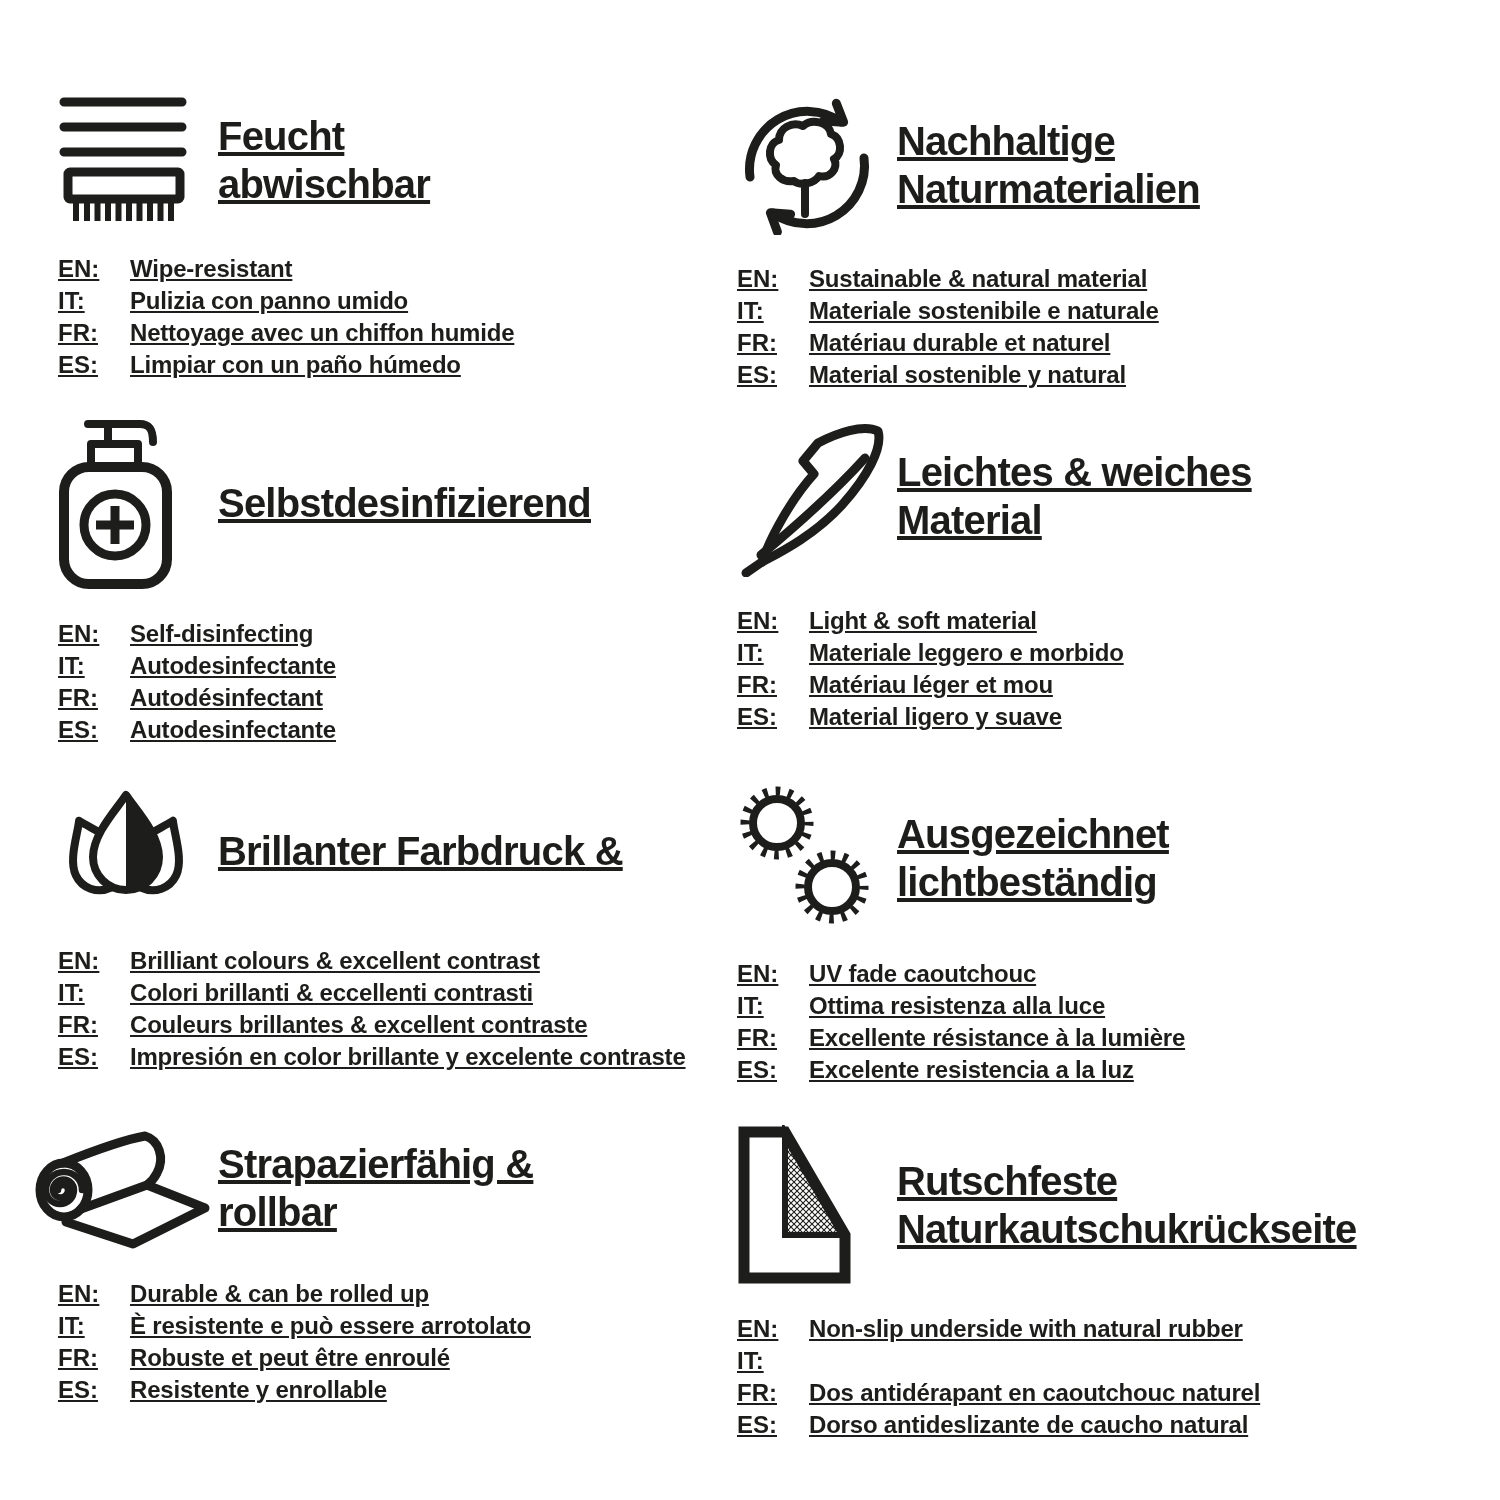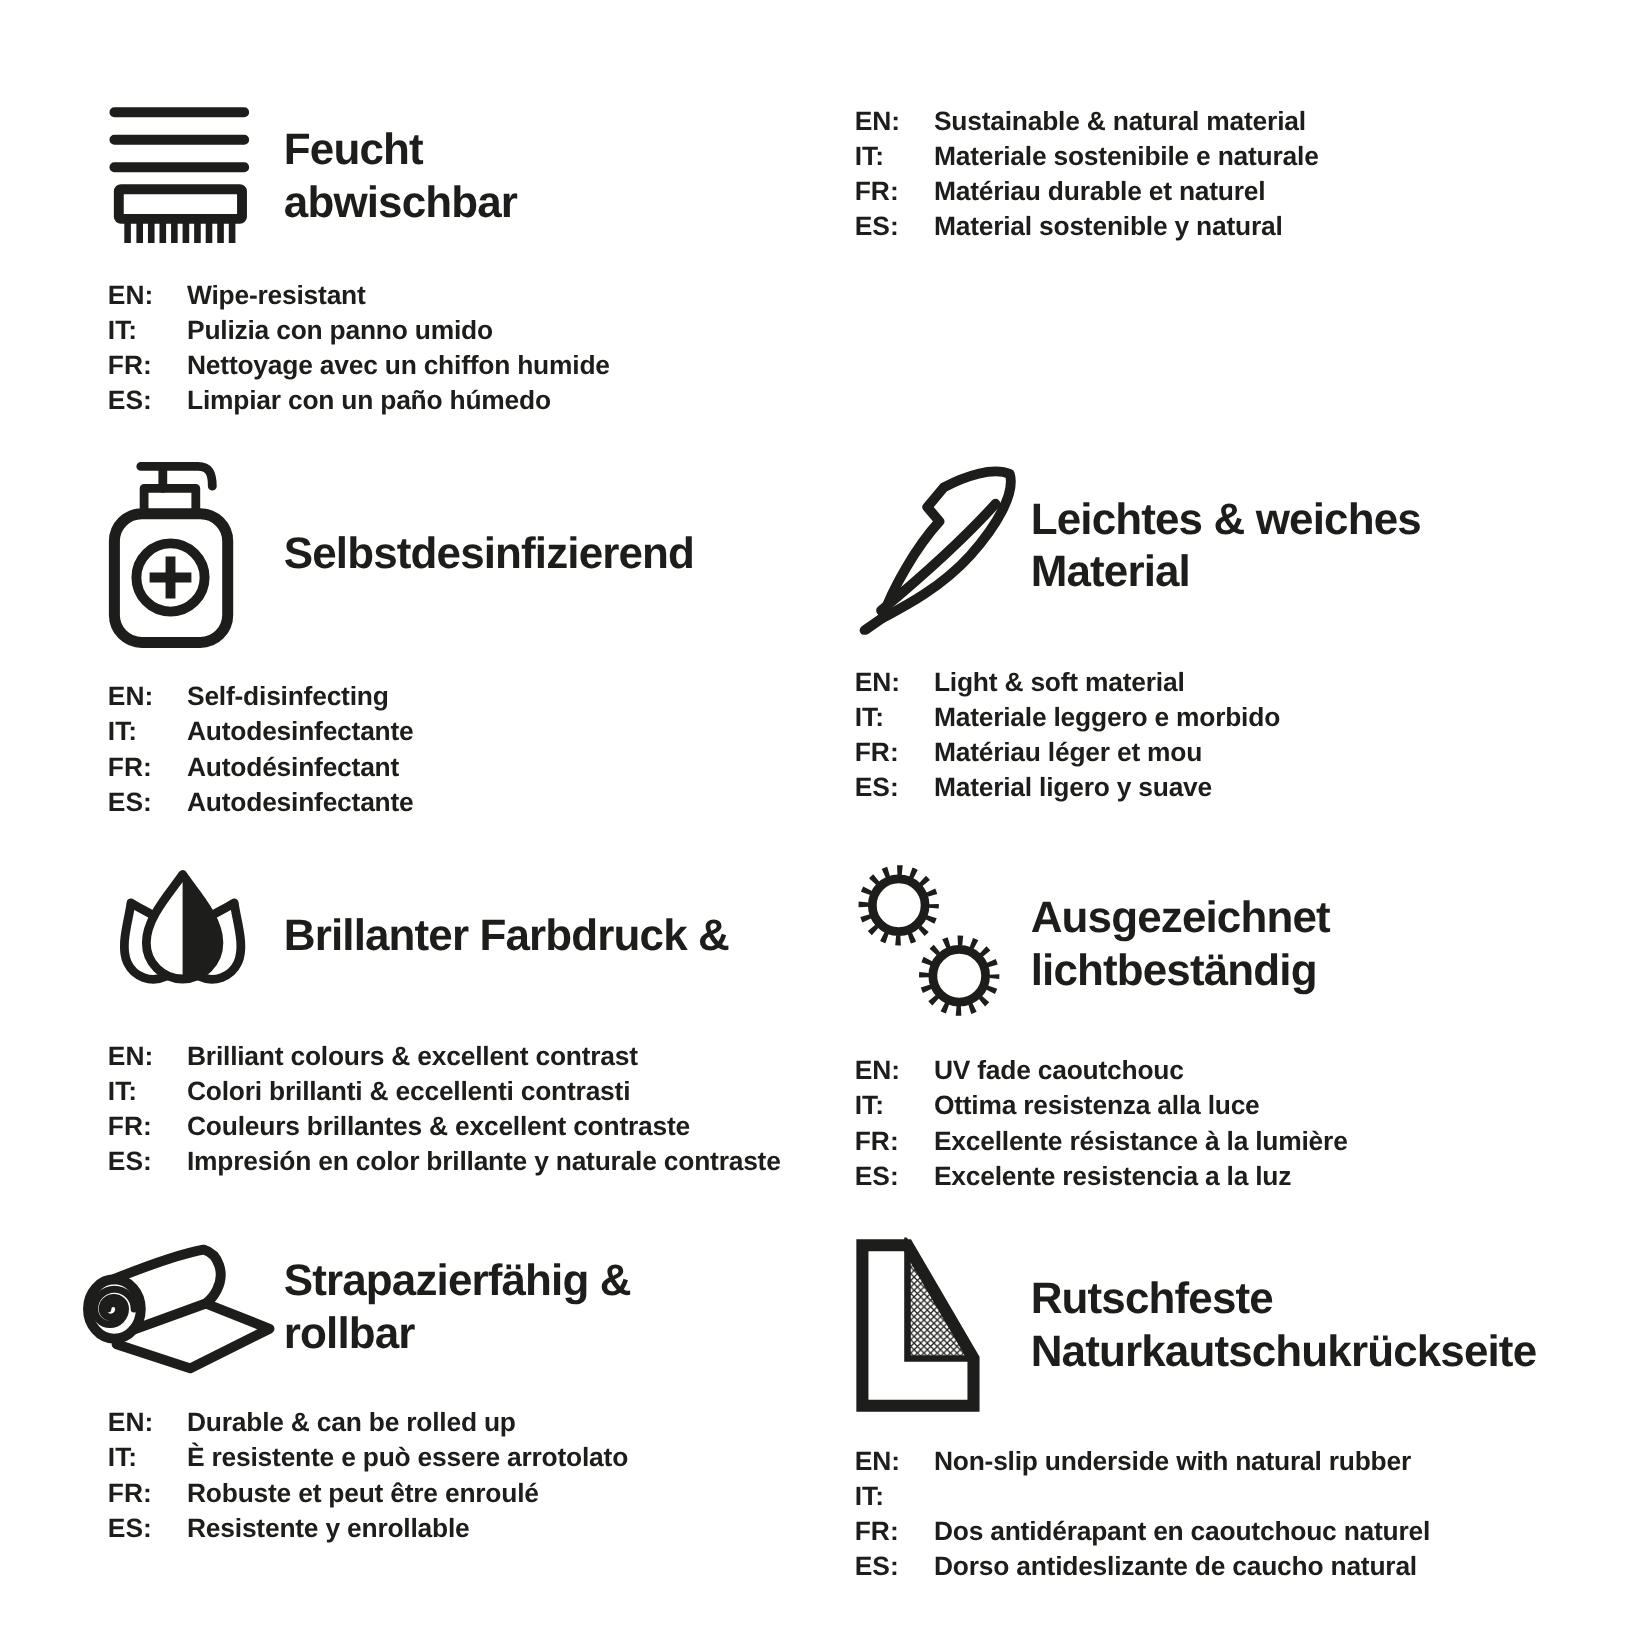--- a/index.html
+++ b/index.html
@@ -2,21 +2,22 @@
 <html><head>
 <meta charset="utf-8">
 <style>
   html,body { margin:0; padding:0; width:1500px; height:1500px; background:#ffffff; overflow:hidden; }
   body { font-family:"Liberation Sans", sans-serif; color:#1d1d1b; }
   .grid {
     box-sizing:border-box;
     display:grid;
     grid-template-columns:679px 1fr;
     grid-template-rows:320px 370px 340px 345px;
-    padding:85px 30px 0 98px;
+    padding:85px 30px 0 58px;
+    text-decoration:underline;
   }
   .feature { padding-top:10px; }
   .feature-header { display:flex; align-items:center; margin-bottom:28px; }
   .icon-box { width:160px; min-width:160px; display:flex; align-items:center; }
   .icon-box svg { display:block; }
   .title { margin:0; font-size:40px; font-weight:700; line-height:48px; letter-spacing:-0.8px; color:#1d1d1b; }
   .title span { display:block; white-space:nowrap; }
   .translations { list-style:none; margin:0; padding:0; }
   .t-row { display:flex; font-size:24px; line-height:32px; }
   .lang { font-weight:700; width:72px; min-width:72px; }
@@ -58,20 +59,36 @@
           <span class="txt">Nettoyage avec un chiffon humide</span>
         </li>
       <li class="t-row">
           <span class="lang">ES:</span>
           <span class="txt">Limpiar con un paño húmedo</span>
         </li>
     </ul>
   </section>
 
   <section class="feature">
+    <div class="feature-header">
+      <div class="icon-box">
+        <svg width="142" height="140" viewBox="0 0 142 140">
+          <path class="s" stroke-width="9" d="M13 82 A58 58 0 0 1 104 27"></path>
+          <path class="s" stroke-width="9" d="M-15 -11 L2 0 L-15 11" transform="translate(105,26) rotate(36)"></path>
+          <path class="s" stroke-width="9" d="M127 63 A58 58 0 0 1 36 118"></path>
+          <path class="s" stroke-width="9" d="M-15 -11 L2 0 L-15 11" transform="translate(35,119) rotate(217)"></path>
+          <path class="s" stroke-width="8" d="M57 86 C46 88 36 80 39 70 C30 64 31 48 42 45 C42 33 55 26 66 31 C75 23 92 27 94 39 C105 43 106 59 97 64 C102 73 93 84 82 81 C77 89 63 91 57 86 Z"></path>
+          <path class="s" stroke-width="8" d="M68 88 V119"></path>
+        </svg>
+      </div>
+      <h2 class="title">
+        <span>Nachhaltige</span>
+        <span>Naturmaterialien</span>
+      </h2>
+    </div>
     <ul class="translations">
       <li class="t-row">
           <span class="lang">EN:</span>
           <span class="txt">Sustainable &amp; natural material</span>
         </li>
       <li class="t-row">
           <span class="lang">IT:</span>
           <span class="txt">Materiale sostenibile e naturale</span>
         </li>
       <li class="t-row">
@@ -186,21 +203,21 @@
       <li class="t-row">
           <span class="lang">IT:</span>
           <span class="txt">Colori brillanti &amp; eccellenti contrasti</span>
         </li>
       <li class="t-row">
           <span class="lang">FR:</span>
           <span class="txt">Couleurs brillantes &amp; excellent contraste</span>
         </li>
       <li class="t-row">
           <span class="lang">ES:</span>
-          <span class="txt">Impresión en color brillante y naturale contraste</span>
+          <span class="txt">Impresión en color brillante y excelente contraste</span>
         </li>
     </ul>
   </section>
 
   <section class="feature">
     <div class="feature-header">
       <div class="icon-box">
         <svg width="135" height="145" viewBox="0 0 135 145">
           <circle class="s" stroke-width="8" cx="40" cy="38" r="24"></circle>
           <circle class="sb" stroke-width="9" cx="40" cy="38" r="32" stroke-dasharray="4.6 8" stroke-dashoffset="2"></circle>

